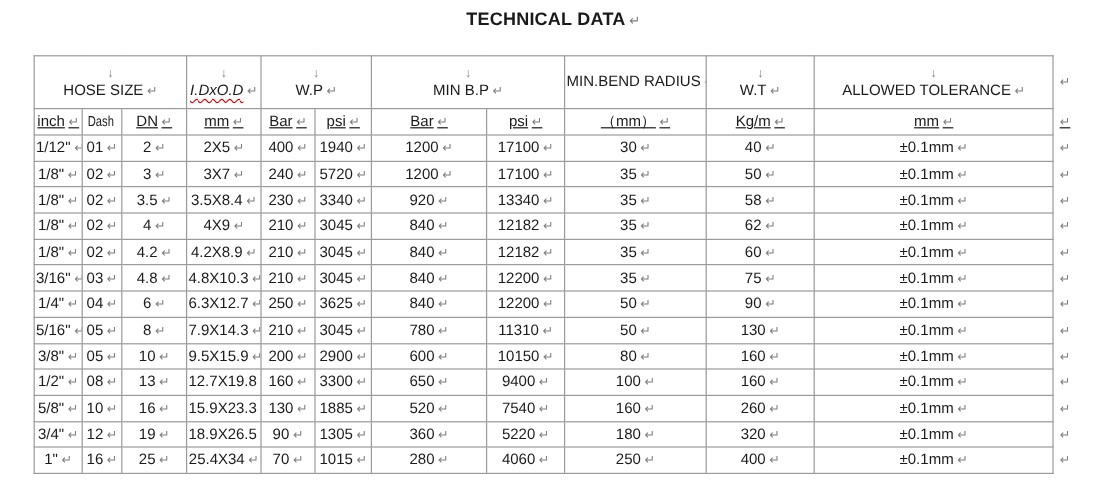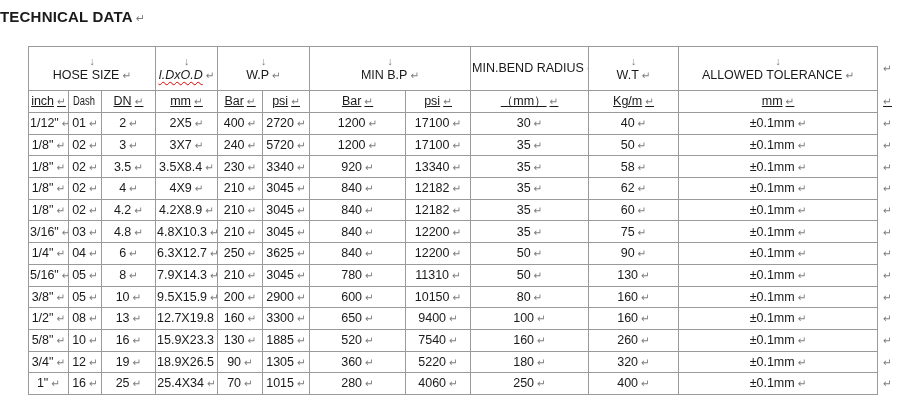--- a/index.html
+++ b/index.html
@@ -8,21 +8,21 @@
   *{box-sizing:border-box; margin:0; padding:0;}
   html,body{width:922px;height:417px;overflow:hidden;}
   body{
     background:var(--bg);
     font-family:"Liberation Sans", sans-serif;
     color:var(--text);
     position:relative;
   }
   .titlebar{
     position:absolute; left:0; top:8px; width:922px;
-    font-size:15px; font-weight:bold;
+    text-align:center; font-size:15px; font-weight:bold;
     letter-spacing:.2px; white-space:nowrap;
   }
   .mark{ color:var(--mark); font-size:10.5px; font-weight:normal; margin-left:3px; letter-spacing:0;}
   .titlebar .mark{font-size:11px;}
   table{
     position:absolute; left:28px; top:46px;
     border-collapse:collapse; table-layout:fixed;
     width:873px;
   }
   td{
@@ -113,21 +113,21 @@
         <td><span>Kg/m</span><span class="mark">↵</span></td>
         <td><span>mm</span><span class="mark">↵</span></td>
         <td class="rowmark"><span class="mark">↵</span></td>
       </tr>
       <tr class="data-row">
         <td><span>1/12"</span><span class="mark">↵</span></td>
         <td><span>01</span><span class="mark">↵</span></td>
         <td><span>2</span><span class="mark">↵</span></td>
         <td><span>2X5</span><span class="mark">↵</span></td>
         <td><span>400</span><span class="mark">↵</span></td>
-        <td><span>2720</span><span class="mark">↵</span></td>
+        <td><span>1940</span><span class="mark">↵</span></td>
         <td><span>1200</span><span class="mark">↵</span></td>
         <td><span>17100</span><span class="mark">↵</span></td>
         <td><span>30</span><span class="mark">↵</span></td>
         <td><span>40</span><span class="mark">↵</span></td>
         <td><span>±0.1mm</span><span class="mark">↵</span></td>
         <td class="rowmark"><span class="mark">↵</span></td>
       </tr>
       <tr class="data-row">
         <td><span>1/8"</span><span class="mark">↵</span></td>
         <td><span>02</span><span class="mark">↵</span></td>

